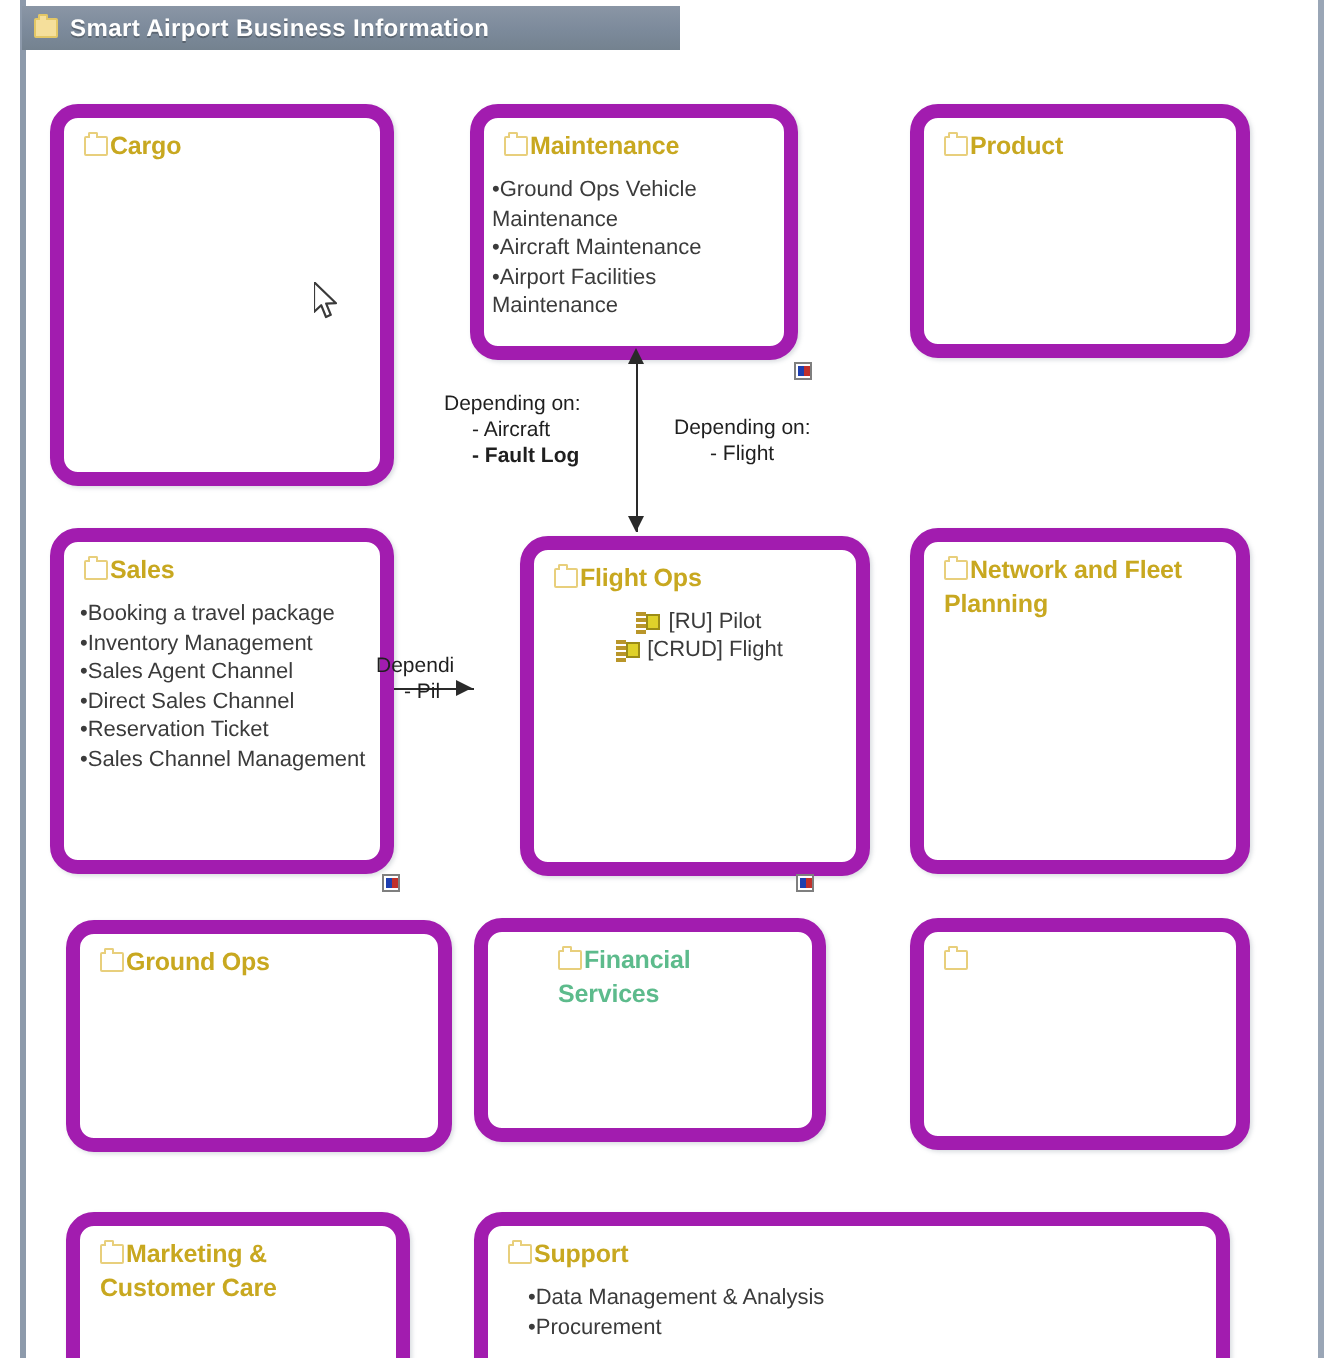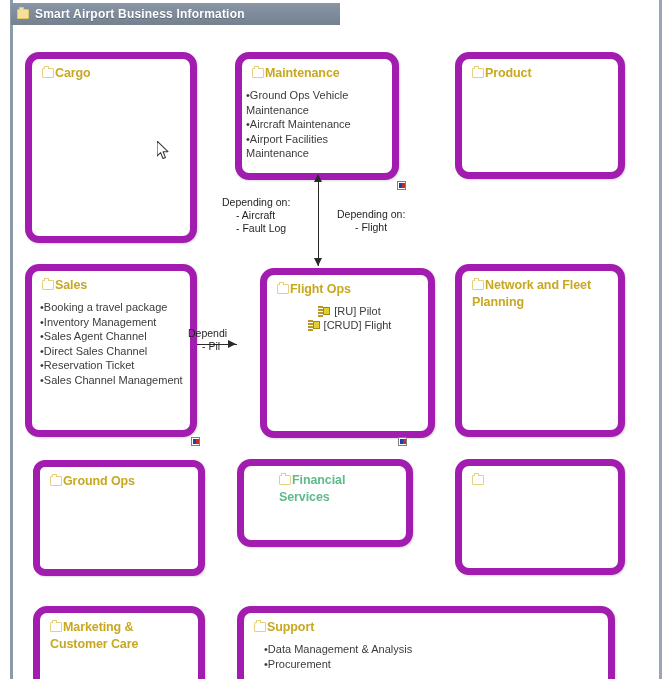--- a/index.html
+++ b/index.html
@@ -165,21 +165,21 @@
     </span>
   </div>
 
   <div class="vline" style="left:318px;top:181px;height:85px;"></div>
   <div class="arrow-up" style="left:314px;top:174px;"></div>
   <div class="arrow-down" style="left:314px;top:258px;"></div>
 
   <div class="conn-label" style="left:222px;top:196px;text-align:left;">
     <div>Depending on:</div>
     <div style="padding-left:14px;">- Aircraft</div>
-    <div style="padding-left:14px;">- Fault Log</div>
+    <div style="padding-left:14px;font-weight:bold;">- Fault Log</div>
   </div>
 
   <div class="conn-label" style="left:337px;top:208px;text-align:left;">
     <div>Depending on:</div>
     <div style="padding-left:18px;">- Flight</div>
   </div>
 
   <div class="pkg" style="left:25px;top:264px;width:172px;height:173px;">
     <span class="pkg-title">
       <span class="folder white"></span><span>Sales</span>
@@ -218,27 +218,27 @@
     </div>
   </div>
   <div class="corner-icon" style="left:398px;top:437px;"></div>
 
   <div class="pkg" style="left:455px;top:264px;width:170px;height:173px;">
     <span class="pkg-title">
       <span class="folder white"></span><span>Network and Fleet Planning</span>
     </span>
   </div>
 
-  <div class="pkg" style="left:33px;top:460px;width:172px;height:116px;border-radius:12px;">
+  <div class="pkg" style="left:33px;top:460px;width:193px;height:116px;">
     <span class="pkg-title">
       <span class="folder white"></span><span>Ground Ops</span>
     </span>
   </div>
 
-  <div class="pkg" style="left:237px;top:459px;width:176px;height:88px;">
+  <div class="pkg" style="left:237px;top:459px;width:176px;height:112px;">
     <span class="pkg-title green" style="left:35px;">
       <span class="folder white"></span><span>Financial Services</span>
     </span>
   </div>
 
   <div class="pkg" style="left:455px;top:459px;width:170px;height:116px;">
     <span class="pkg-title">
       <span class="folder white"></span>
     </span>
   </div>

